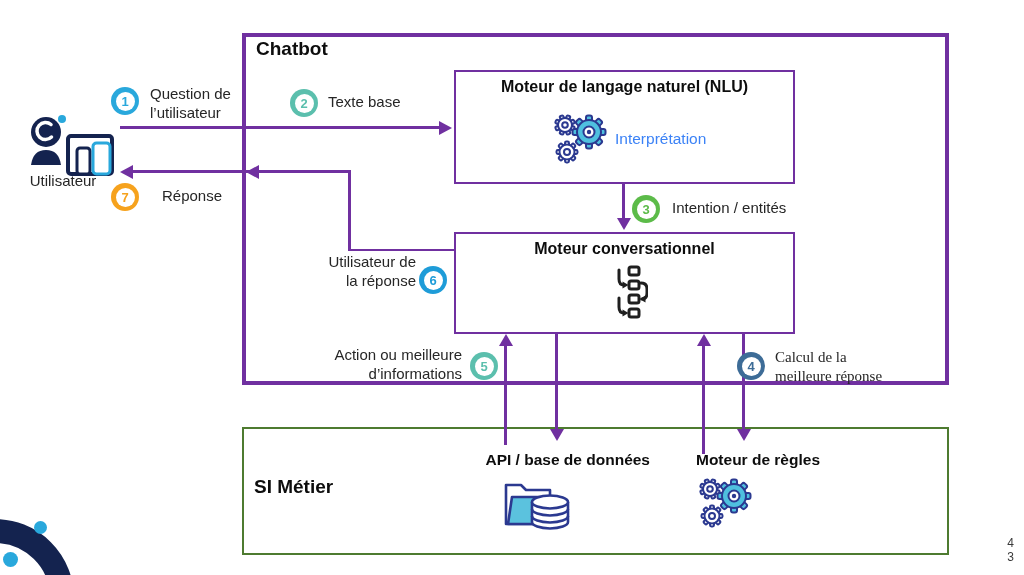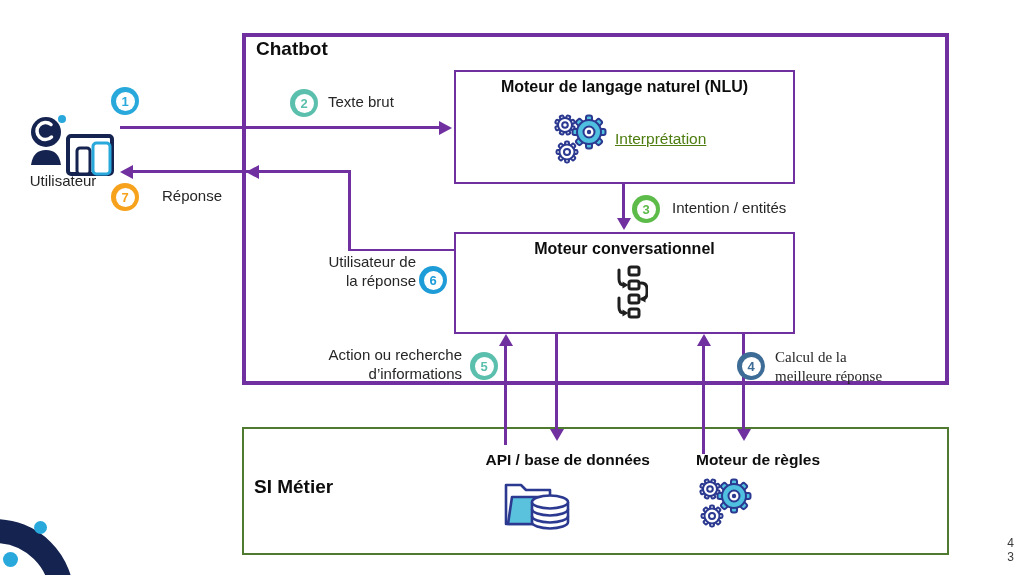--- a/index.html
+++ b/index.html
@@ -19,21 +19,21 @@
          display:flex;align-items:center;justify-content:center;
          font-weight:700;font-size:13px;line-height:1;}
   .step-label{position:absolute;font-size:15px;color:#262626;line-height:19px;white-space:nowrap;}
   .ta-r{text-align:right;}
   .outer-box{position:absolute;border:4px solid #7030A0;background:transparent;}
   .inner-box{position:absolute;border:2.5px solid #7030A0;background:#fff;}
   .si-outer{position:absolute;border:2px solid #4E7B30;background:#fff;}
   .big-title{position:absolute;font-weight:700;font-size:19px;color:#0d0d0d;white-space:nowrap;}
   .box-title{font-weight:700;font-size:16px;color:#0d0d0d;text-align:center;
              margin-top:6px;white-space:nowrap;}
-  .icon-caption{font-size:15.5px;color:#4d7c0f;text-decoration:underline;}
+  .icon-caption{font-size:15.5px;color:#3b82f6;}
   .sub-title{position:absolute;font-weight:700;font-size:15.5px;color:#0d0d0d;
              text-align:right;white-space:nowrap;}
   .user-label{position:absolute;font-size:15px;color:#262626;text-align:center;width:110px;}
   .logo-arc{position:absolute;left:-84px;top:519px;width:110px;height:110px;
             border:24px solid #14234F;border-radius:50%;background:transparent;}
   .logo-dot{position:absolute;border-radius:50%;background:#29A8DC;}
   .page-num{position:absolute;left:992px;top:536px;width:22px;font-size:12px;color:#3a3a3a;
             line-height:14px;text-align:right;}
 </style>
 </head>
@@ -151,32 +151,36 @@
   <div class="badge" style="left: 470px; top: 352px; background: rgb(91, 191, 173);">
     <span class="inner" style="color: rgb(91, 191, 173);">5</span>
   </div>
   <div class="badge" style="left: 419px; top: 266px; background: rgb(30, 156, 216);">
     <span class="inner" style="color: rgb(30, 156, 216);">6</span>
   </div>
   <div class="badge" style="left: 111px; top: 183px; background: rgb(246, 162, 29);">
     <span class="inner" style="color: rgb(246, 162, 29);">7</span>
   </div>
 
+  <div class="step-label" style="left:150px;top:84px;">
+    <div>Question de</div>
+    <div>l’utilisateur</div>
+  </div>
   <div class="step-label" style="left:328px;top:92px;">
-    <div>Texte brut</div>
+    <div>Texte base</div>
   </div>
   <div class="step-label" style="left:672px;top:198px;">
     <div>Intention / entités</div>
   </div>
   <div class="step-label" style="left:775px;top:348px;font-family:Liberation Serif, serif;">
     <div>Calcul de la</div>
     <div>meilleure réponse</div>
   </div>
   <div class="step-label ta-r" style="left:320px;top:345px;width:142px;">
-    <div>Action ou recherche</div>
+    <div>Action ou meilleure</div>
     <div>d’informations</div>
   </div>
   <div class="step-label ta-r" style="left:292px;top:252px;width:124px;">
     <div>Utilisateur de</div>
     <div>la réponse</div>
   </div>
   <div class="step-label" style="left:150px;top:186px;margin-left:12px;">
     <div>Réponse</div>
   </div>
 

